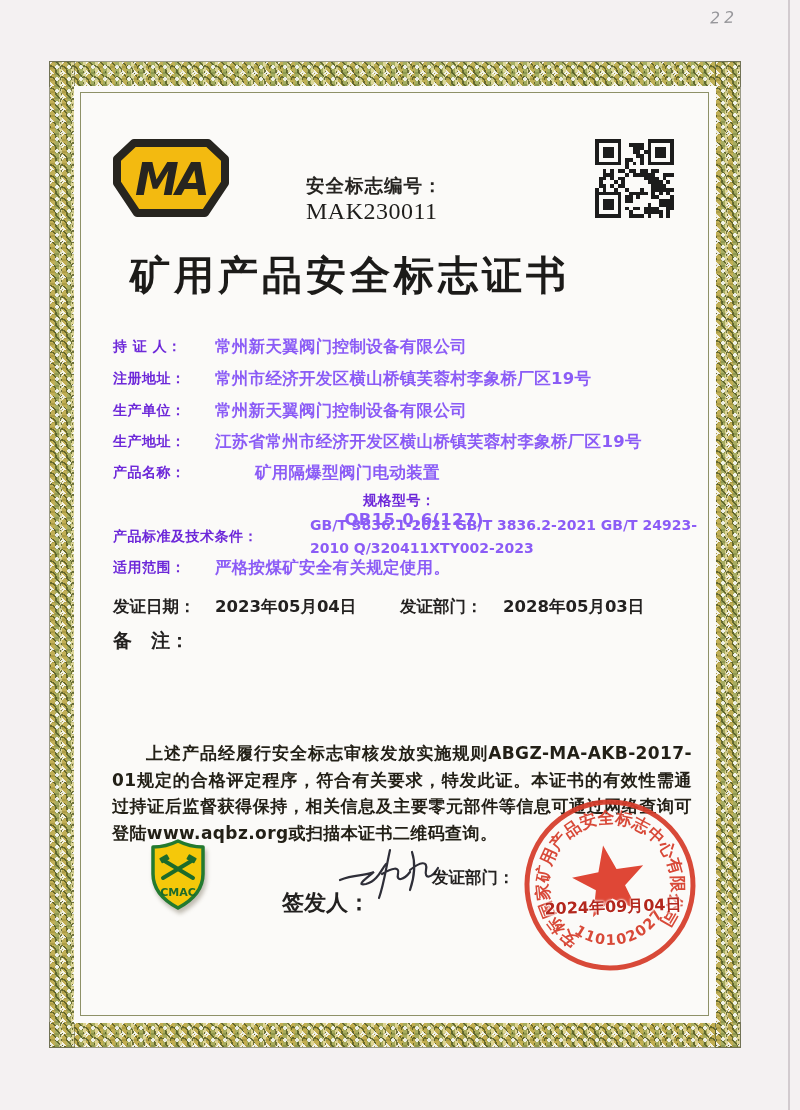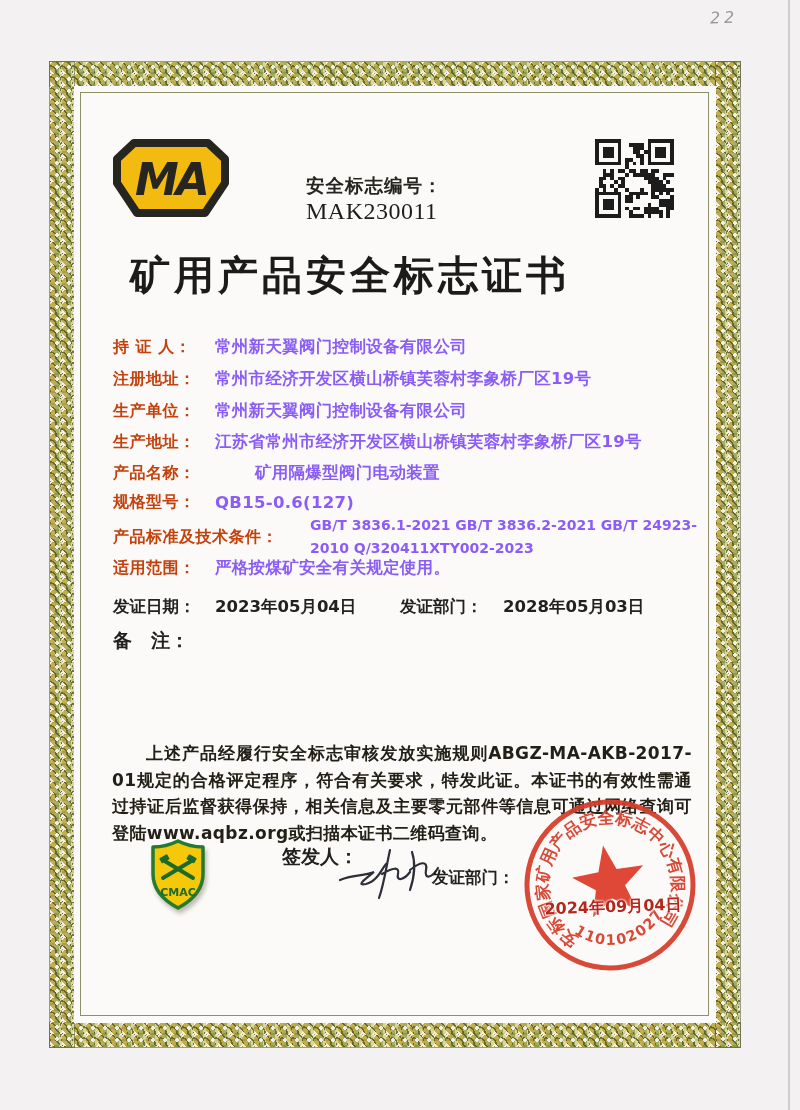--- a/index.html
+++ b/index.html
@@ -29,34 +29,34 @@
   .ma-logo{position:absolute;left:112px;top:138px;}
   .certno{position:absolute;left:306px;top:173px;display:flex;align-items:baseline;flex-direction:column;}
   .certno-label{font-size:18.5px;font-weight:700;letter-spacing:1px;color:#262421;}
   .certno-value{font-family:"Liberation Serif",serif;font-size:24px;letter-spacing:.5px;color:#1e1d1b;}
   .qr{position:absolute;left:595px;top:139px;}
   .title{position:absolute;left:0;width:700px;top:248px;text-align:center;
          font-size:40px;font-weight:800;letter-spacing:4px;color:#1c1b19;}
 
   
   .frow{position:absolute;left:113px;width:600px;display:flex;align-items:center;}
-  .flabel{font-weight:700;font-size:16px;letter-spacing:.5px;white-space:pre;min-width:100px;color:#c2410c;flex:none;}
+  .flabel{font-weight:700;font-size:14px;letter-spacing:.5px;white-space:pre;min-width:100px;color:#6d28d9;flex:none;}
   .fvalue{font-weight:700;font-size:16.5px;margin-left:2px;color:#8b5cf6;letter-spacing:.3px;white-space:nowrap;}
   .frow.std .flabel{min-width:195px;}
   .frow.std .fvalue{width:392px;font-size:14px;line-height:23px;white-space:normal;letter-spacing:0;}
   .drow{position:absolute;left:113px;top:596px;width:600px;height:22px;}
   .drow span{position:absolute;font-weight:700;font-size:16.5px;white-space:pre;}
   .remark{position:absolute;left:113px;top:628px;font-weight:700;font-size:19px;white-space:pre;}
 
   .statement{position:absolute;left:112px;top:740px;width:580px;font-size:17px;font-weight:700;
              line-height:26.5px;text-align:justify;text-indent:2em;letter-spacing:.4px;color:#232017;}
 
   
   .cmac{position:absolute;left:148px;top:838px;filter:drop-shadow(2px 4px 2px rgba(120,110,90,.45));}
-  .signer-label{position:absolute;left:282px;top:844px;font-weight:700;font-size:19px;}
+  .signer-label{position:absolute;left:282px;top:888px;font-weight:700;font-size:22px;}
   .signature{position:absolute;left:332px;top:840px;}
   .issuer-label{position:absolute;left:432px;top:867px;font-weight:700;font-size:16.5px;}
   .stamp{position:absolute;left:516px;top:791px;transform:rotate(-10deg);opacity:.93;}
   .stamp-date{position:absolute;left:527px;top:897px;width:172px;text-align:center;
         font-size:16px;font-weight:700;color:#b3271d;transform:rotate(-2deg);
         text-shadow:0 0 3px #fff,0 0 2px #fff,1px 1px 2px #fff;}
 </style>
 </head>
 <body>
 
@@ -328,21 +328,21 @@
         <span class="fvalue">常州新天翼阀门控制设备有限公司</span>
       </div>
       <div class="frow" style="top: 431px;">
         <span class="flabel">生产地址：</span>
         <span class="fvalue">江苏省常州市经济开发区横山桥镇芙蓉村李象桥厂区19号</span>
       </div>
       <div class="frow" style="top: 462px; gap: 40px;">
         <span class="flabel">产品名称：</span>
         <span class="fvalue">矿用隔爆型阀门电动装置</span>
       </div>
-      <div class="frow" style="top: 492px;">
+      <div class="frow" style="top: 492px; flex-direction: column;">
         <span class="flabel">规格型号：</span>
         <span class="fvalue">QB15-0.6(127)</span>
       </div>
       <div class="frow std" style="top: 514px;">
         <span class="flabel">产品标准及技术条件：</span>
         <span class="fvalue">GB/T 3836.1-2021 GB/T 3836.2-2021 GB/T 24923-2010 Q/320411XTY002-2023</span>
       </div>
       <div class="frow" style="top: 557px;">
         <span class="flabel">适用范围：</span>
         <span class="fvalue">严格按煤矿安全有关规定使用。</span>

